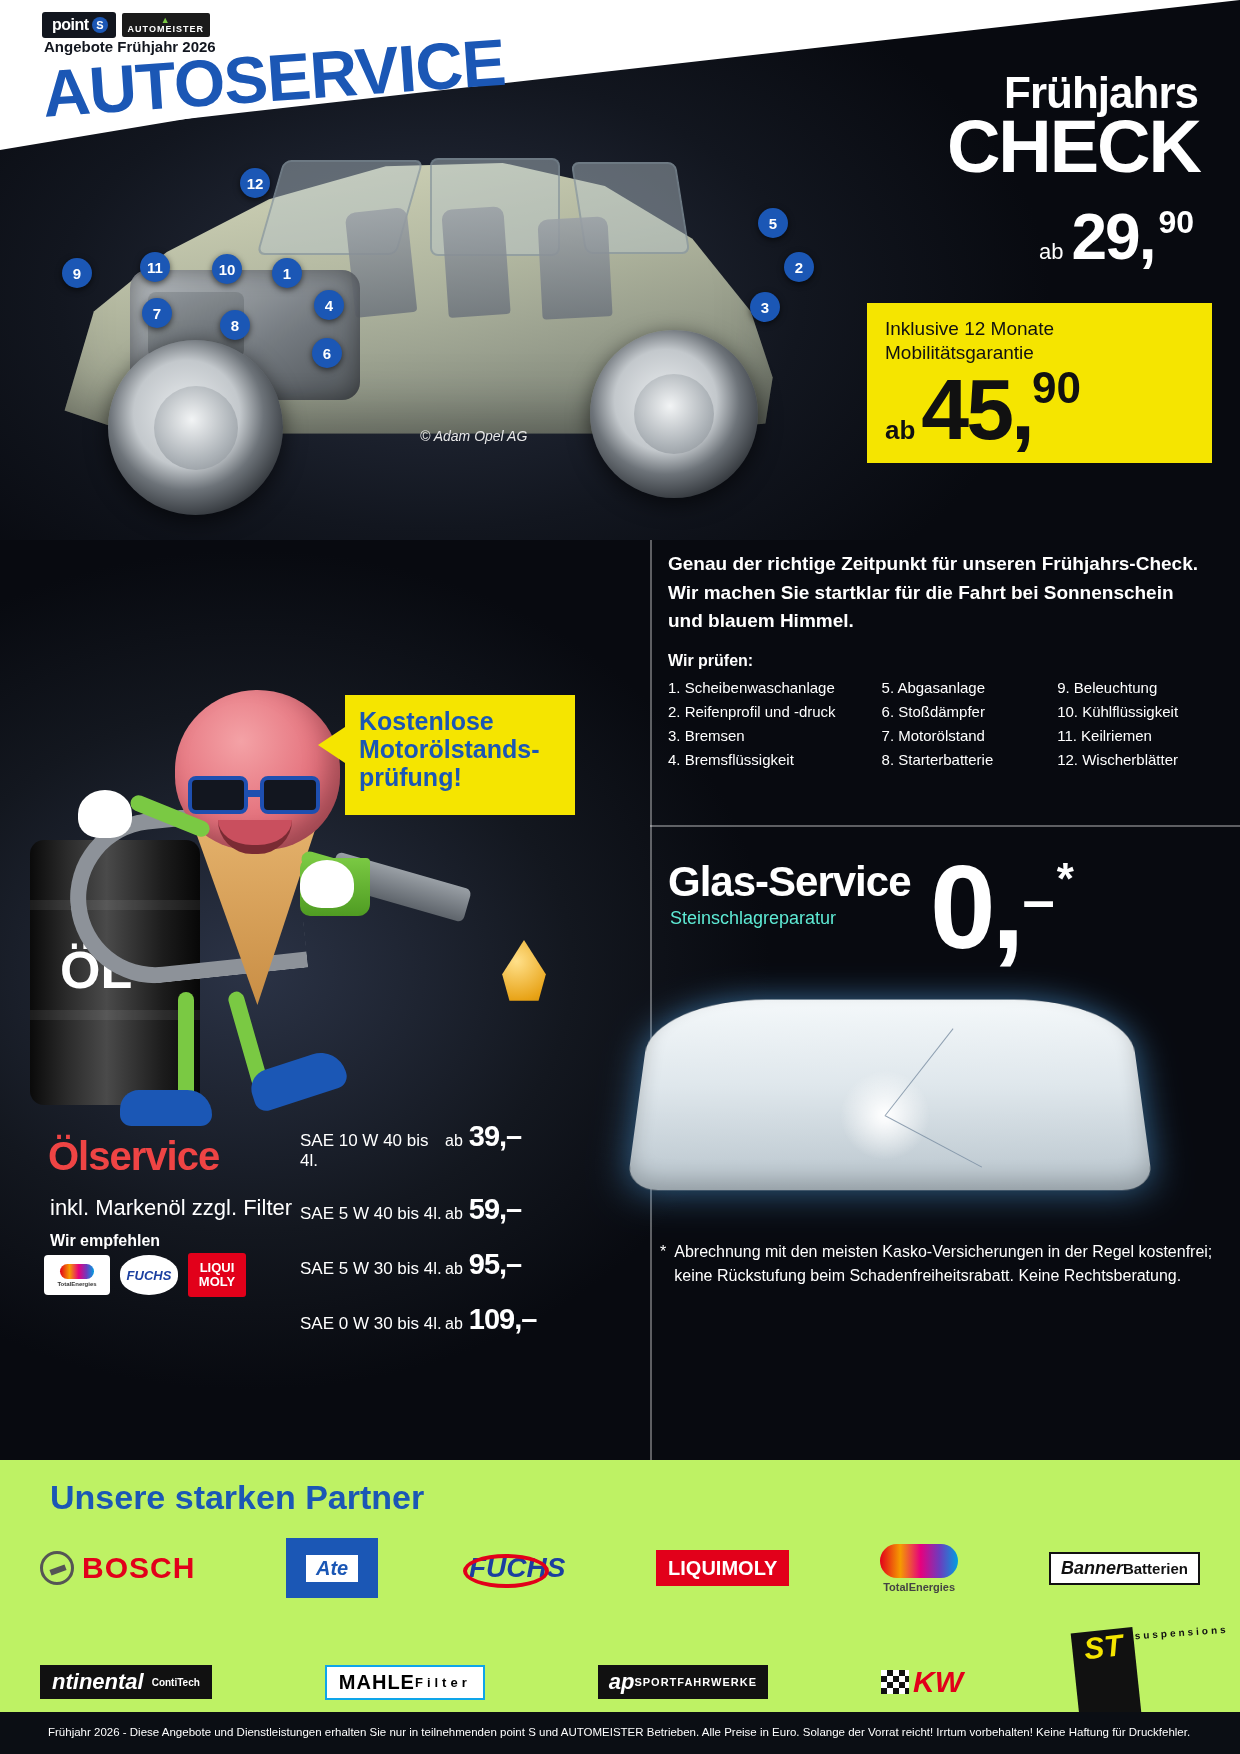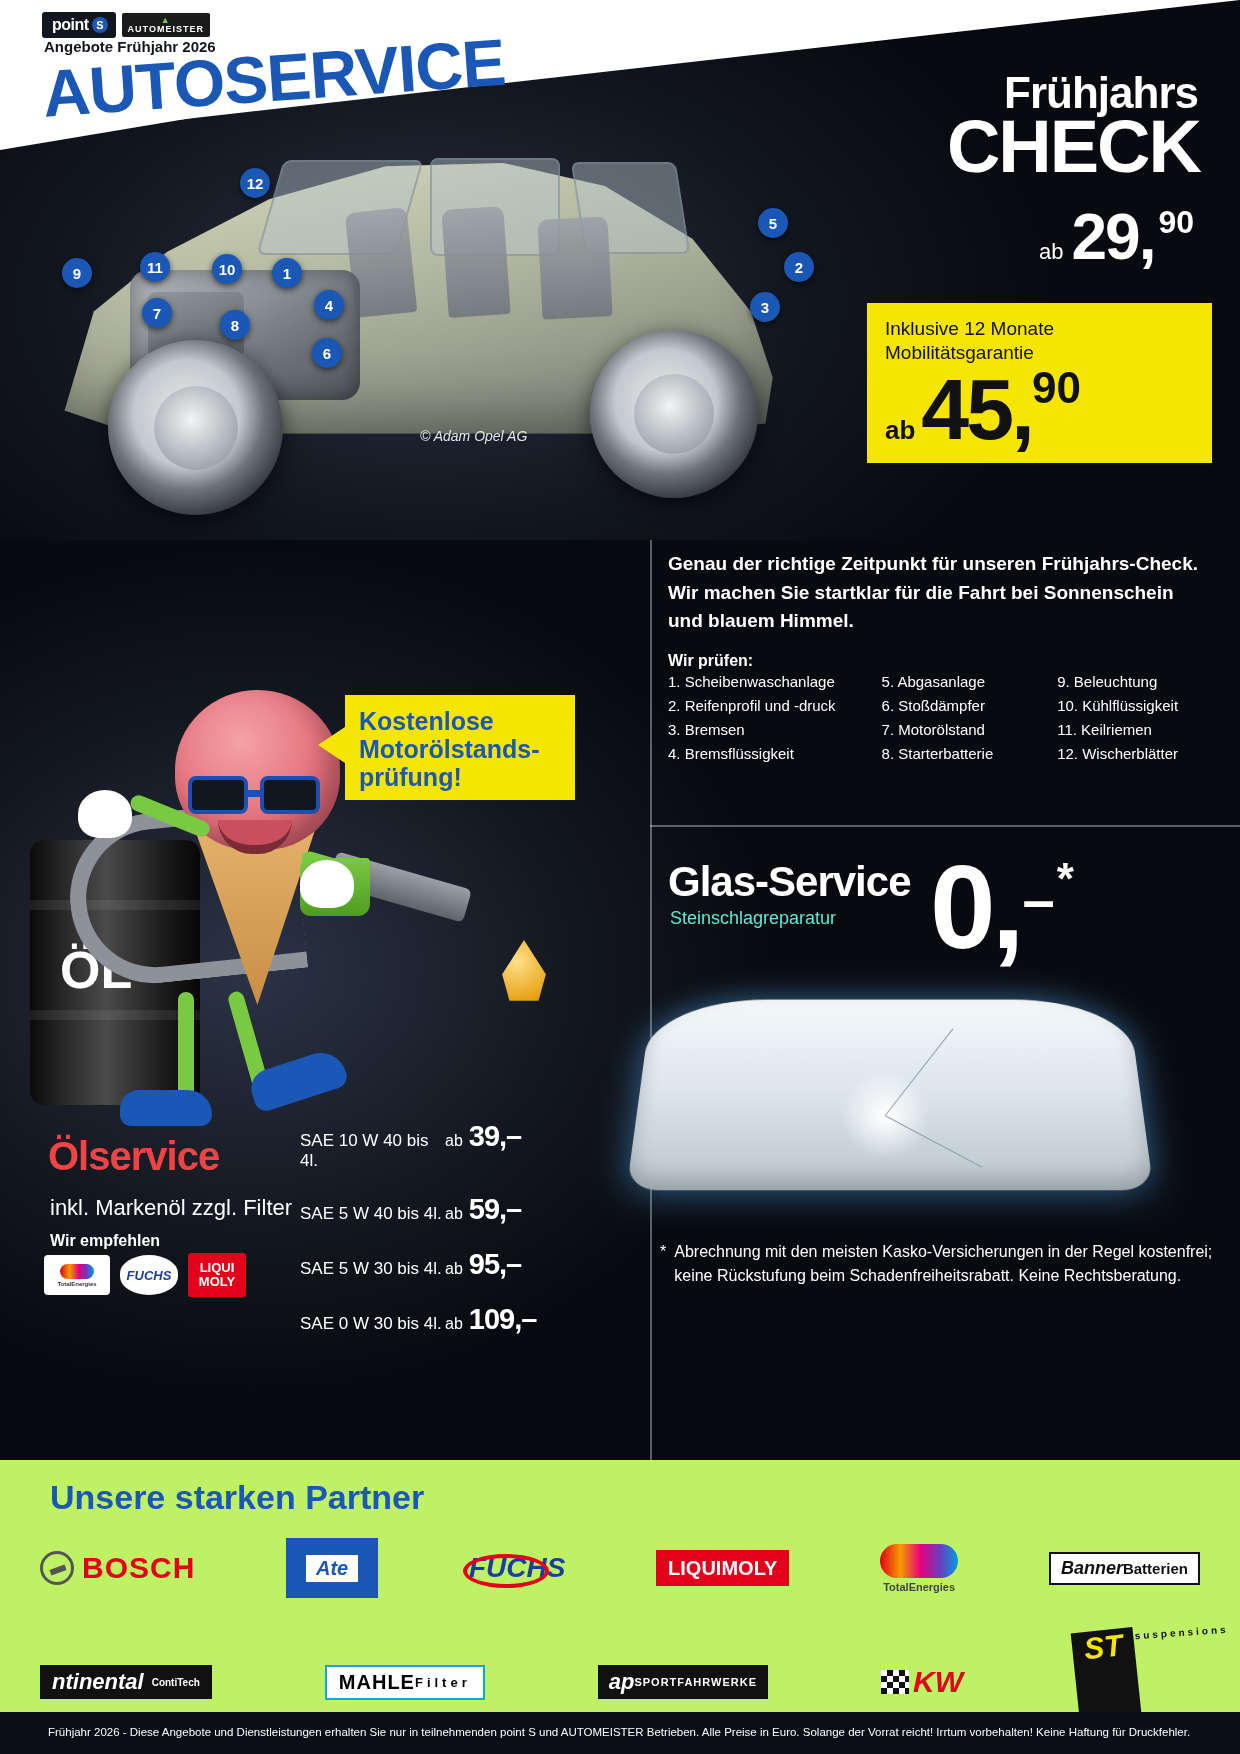--- a/index.html
+++ b/index.html
@@ -159,21 +159,21 @@
   }
 
   
   .v-div { position: absolute; left: 650px; top: 0px; width: 2px; height: 920px; background: rgba(255,255,255,.35); }
   .h-div { position: absolute; left: 650px; top: 285px; width: 590px; height: 2px; background: rgba(255,255,255,.35); }
 
   
   .rt { position: absolute; left: 668px; top: 10px; width: 560px; color: #fff; }
   .rt p { font-size: 19px; font-weight: bold; line-height: 1.5; }
   .wirpruefen { margin-top: 16px; font-size: 16px; font-weight: bold; }
-  .check-cols { display: flex; gap: 19px; }
+  .check-cols { display: flex; gap: 19px; margin-top: 6px; }
   .check-cols ol { list-style: none; font-size: 15px; line-height: 1.6; }
   .c1 { width: 205px; } .c2 { width: 165px; } .c3 { width: 180px; }
 
   
   .glas-title { position: absolute; left: 668px; top: 318px; color: #fff; font-size: 42px; font-weight: bold; letter-spacing: -1px; }
   .glas-sub { position: absolute; left: 670px; top: 368px; color: #5eead4; font-size: 18px; }
   .glas-price { position: absolute; left: 930px; top: 320px; color: #fff; display: flex; align-items: flex-start; }
   .glas-price .zero { font-size: 118px; font-weight: bold; letter-spacing: -4px; line-height: .8; }
   .glas-price .dash { font-size: 58px; font-weight: bold; position: relative; top: 6px; left: 2px; }
   .glas-price .star { font-size: 44px; font-weight: bold; position: relative; top: -6px; left: 4px; }
@@ -261,21 +261,21 @@
     background: linear-gradient(180deg,#7ac943,#4f9c22); border-radius: 10px 4px 12px 10px;
   }
   .drop {
     position: absolute; left: 498px; top: 400px; width: 52px; height: 66px;
     background: radial-gradient(circle at 36% 32%, #ffe08a, #e8a317 70%, #c98a08);
     border-radius: 50% 50% 50% 50% / 62% 62% 38% 38%;
     clip-path: polygon(50% 0, 92% 52%, 78% 92%, 22% 92%, 8% 52%);
   }
 
   .yellow-cta {
-    position: absolute; left: 345px; top: 155px; width: 230px; height: 105px;
+    position: absolute; left: 345px; top: 155px; width: 230px; height: 120px;
     background: #f5e500; padding: 12px 14px;
   }
   .yellow-cta div { color: #1b57b5; font-size: 25px; font-weight: bold; line-height: 1.12; }
   .cta-arrow {
     position: absolute; left: 318px; top: 185px; width: 0; height: 0;
     border-top: 20px solid transparent; border-bottom: 20px solid transparent;
     border-right: 30px solid #f5e500;
   }
 
   

